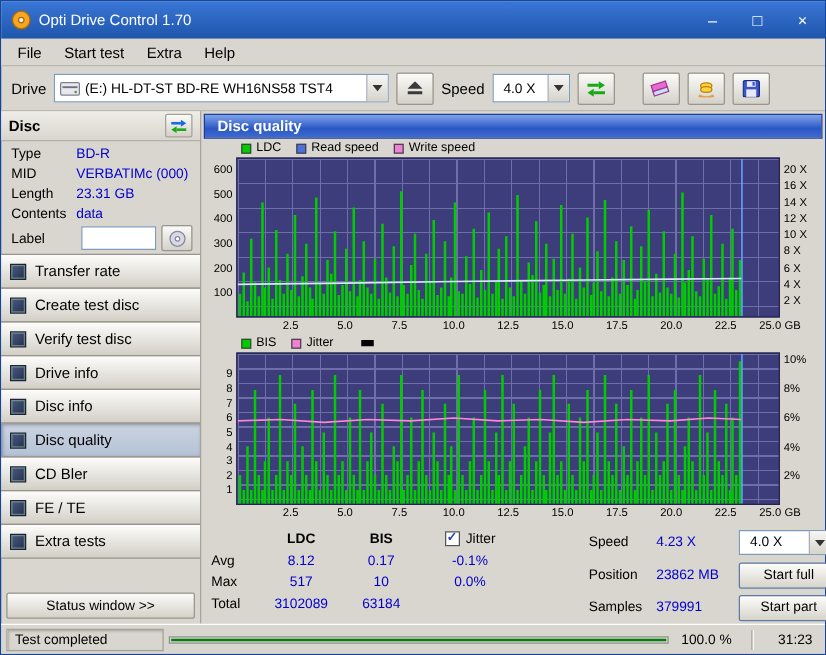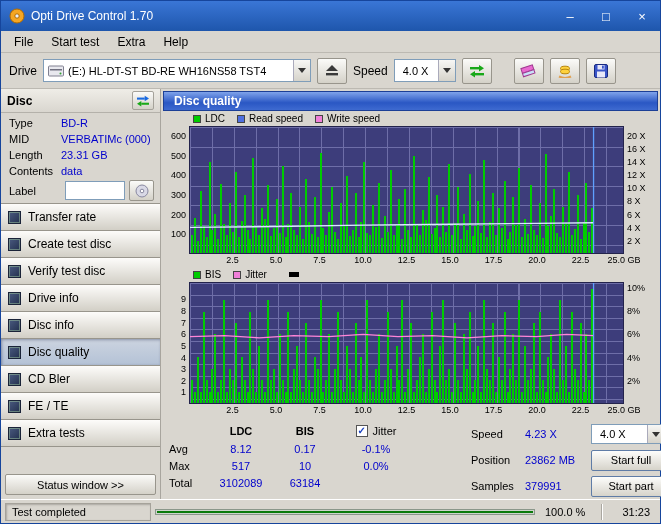--- a/index.html
+++ b/index.html
@@ -86,21 +86,21 @@
   .rrow{display:flex;align-items:center;height:24px;}
   .rlabel{width:54px;}
   .rval{width:66px;color:#0000cc;}
   .small-combo{width:74px;height:20px;}
   .start-btn{width:80px;height:21px;background:linear-gradient(#fdfdfb,#d6d3ca);border:1px solid #5f7ca6;border-radius:2px;font-family:"Liberation Sans",sans-serif;font-size:11px;}
 
   
   .statusbar{height:24px;flex:0 0 auto;display:flex;align-items:center;gap:4px;padding:2px 4px;border-top:1px solid #fff;background:#d9d6cf;}
   .sb-cell{height:18px;display:flex;align-items:center;padding:0 6px;}
   .sunken{border:1px solid #a5a29a;box-shadow:inset 1px 1px 2px rgba(0,0,0,.22);background:#d9d6cf;}
-  .sb-status{width:146px;flex:0 0 auto;}
+  .sb-status{width:126px;flex:0 0 auto;}
   .sb-progress{flex:1;padding:1px;border:1px solid #8a978a;background:#cfd4cc;}
   .sb-fill{height:100%;background:linear-gradient(#35e835,#00b400);border:1px solid #0a7a0a;}
   .sb-pct{width:58px;flex:0 0 auto;}
   .sb-divider{width:1px;height:16px;background:#aaa7a0;box-shadow:1px 0 0 #fff;}
   .sb-time{width:50px;flex:0 0 auto;justify-content:flex-end;}
 </style>
 </head>
 <body>
 
 <div class="window">

